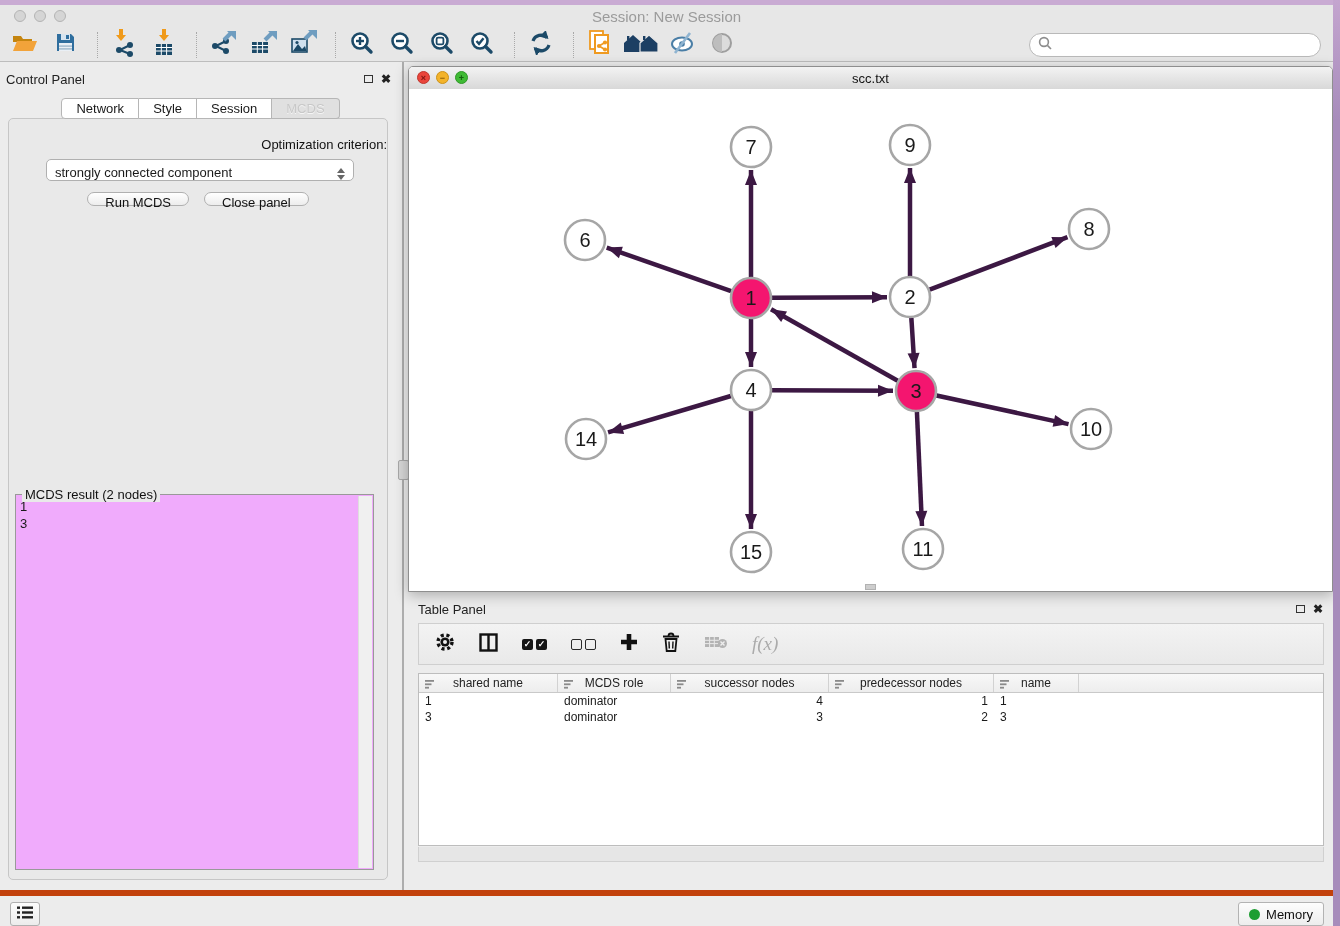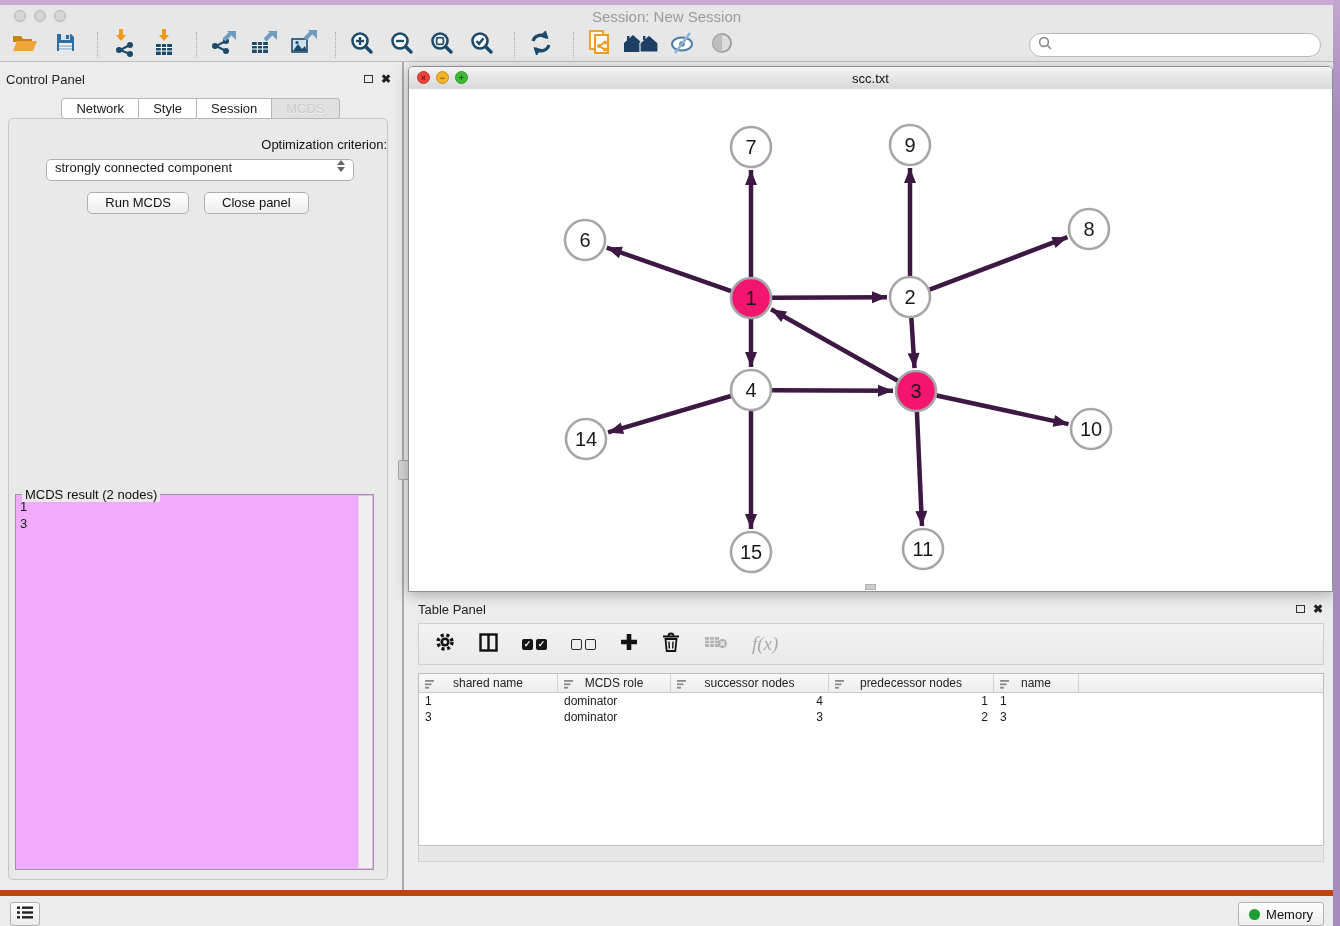--- a/index.html
+++ b/index.html
@@ -31,27 +31,27 @@
   .panel-icons{margin-left:auto;display:flex;align-items:center;gap:8px}
   .float-icon{width:9px;height:8px;border:1.6px solid #333;box-sizing:border-box;display:inline-block}
   .close-icon{font-size:12px;font-weight:bold;color:#222;line-height:12px}
   .cp-tabs{position:absolute;left:0;right:0;top:36px;display:flex;justify-content:center;z-index:2}
   .tab{box-sizing:border-box;height:21px;line-height:19px;padding:0 14px;background:#fff;border:1px solid #b6b6b6;border-left:none;font-size:13px;font-weight:normal;color:#1a1a1a;cursor:default;white-space:nowrap}
   .tab:first-child{border-left:1px solid #b6b6b6;border-radius:4px 0 0 4px}
   .tab:last-child{border-radius:0 4px 4px 0}
   .tab.active{background:#e0e0e0;color:#c8c8c8;text-shadow:0 1px 0 #f5f5f5}
   .cp-body{position:absolute;left:8px;right:13px;top:56px;bottom:10px;border:1px solid #c6c6c6;border-radius:5px;background:#e9e9e9}
   .opt-label{position:absolute;top:18px;left:0;right:0;text-align:right;font-size:13px;color:#111}
-  .opt-select{position:absolute;left:37px;right:33px;top:40px;height:22px;background:#fff;border:1px solid #b0b0b0;border-radius:5px;display:flex;align-items:flex-start;padding:0 8px;font-size:13px;box-sizing:border-box}
+  .opt-select{position:absolute;left:37px;right:33px;top:40px;height:22px;background:#fff;border:1px solid #b0b0b0;border-radius:5px;display:flex;align-items:flex-end;padding:0 8px;font-size:13px;box-sizing:border-box}
   .opt-select .stepper{margin-left:auto;display:flex;flex-direction:column;gap:2px;align-items:center}
   .stepper i{display:block;width:0;height:0;border-left:4px solid transparent;border-right:4px solid transparent}
   .stepper .up{border-bottom:5px solid #666}
   .stepper .dn{border-top:5px solid #666}
   .btn-row{position:absolute;top:73px;left:0;right:0;display:flex;justify-content:center;gap:15px}
-  .aqua-btn{height:22px;line-height:20px;padding:0 17px;background:linear-gradient(#ffffff,#ededed);border:1px solid #b0b0b0;border-radius:5px;font-size:13px;color:#111;font-family:"Liberation Sans",sans-serif}
+  .aqua-btn{height:14px;line-height:20px;padding:0 17px;background:linear-gradient(#ffffff,#ededed);border:1px solid #b0b0b0;border-radius:10px;font-size:13px;color:#111;font-family:"Liberation Sans",sans-serif}
   .result-fieldset{position:absolute;left:6px;right:13px;top:375px;bottom:9px;border:1px solid #999;background:#f0abfc}
   .result-legend{position:absolute;top:-8px;left:6px;background:#e9e9e9;padding:0 3px;font-size:13px;color:#111}
   .result-text{position:absolute;left:4px;top:3px;right:18px;bottom:2px;font-size:13px;line-height:17px;white-space:pre;overflow:hidden}
   .result-scroll{position:absolute;top:1px;bottom:1px;right:1px;width:13px;background:#f0f0f0;border-left:1px solid #dedede}
 
   
   .v-splitter{position:absolute;left:402px;top:62px;width:2px;height:828px;background:#adadad}
   .splitter-handle{position:absolute;top:398px;left:-4px;width:9px;height:18px;background:#d6d6d6;border:1px solid #a8a8a8;border-radius:2px}
 
   

